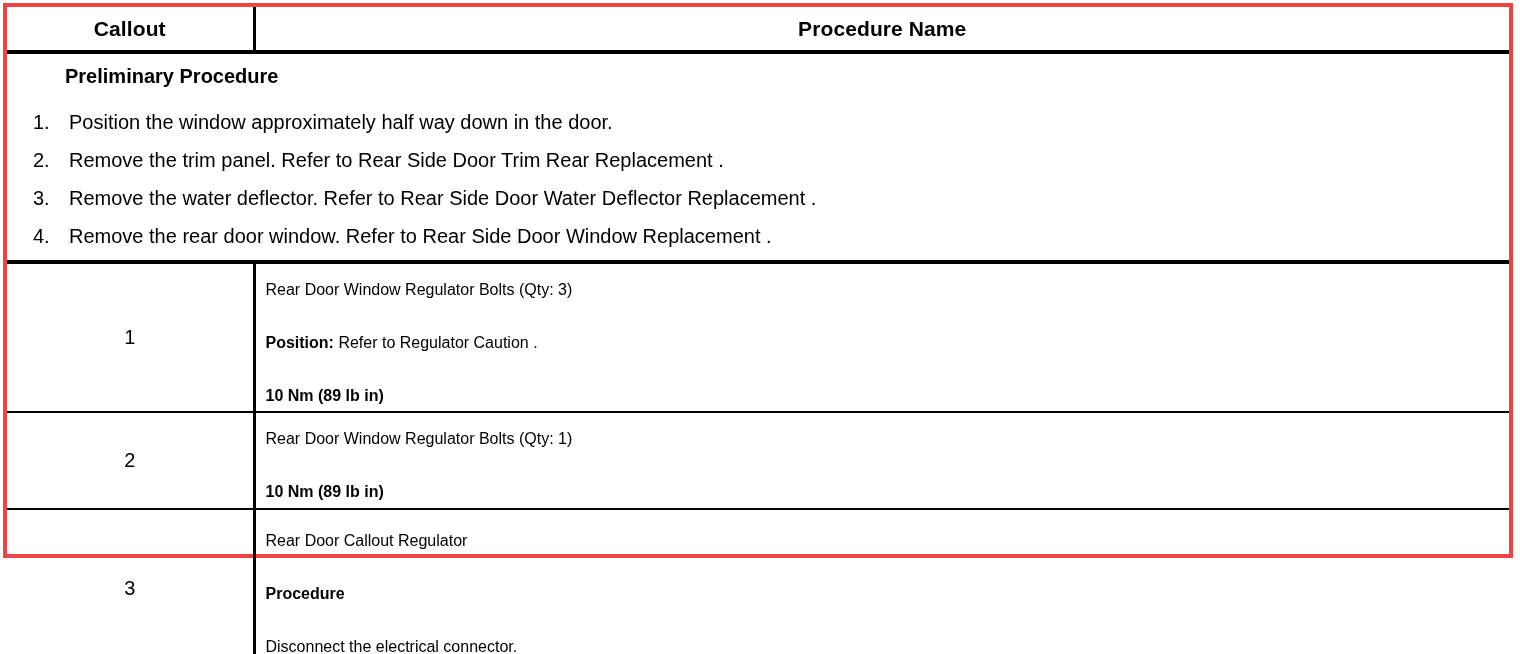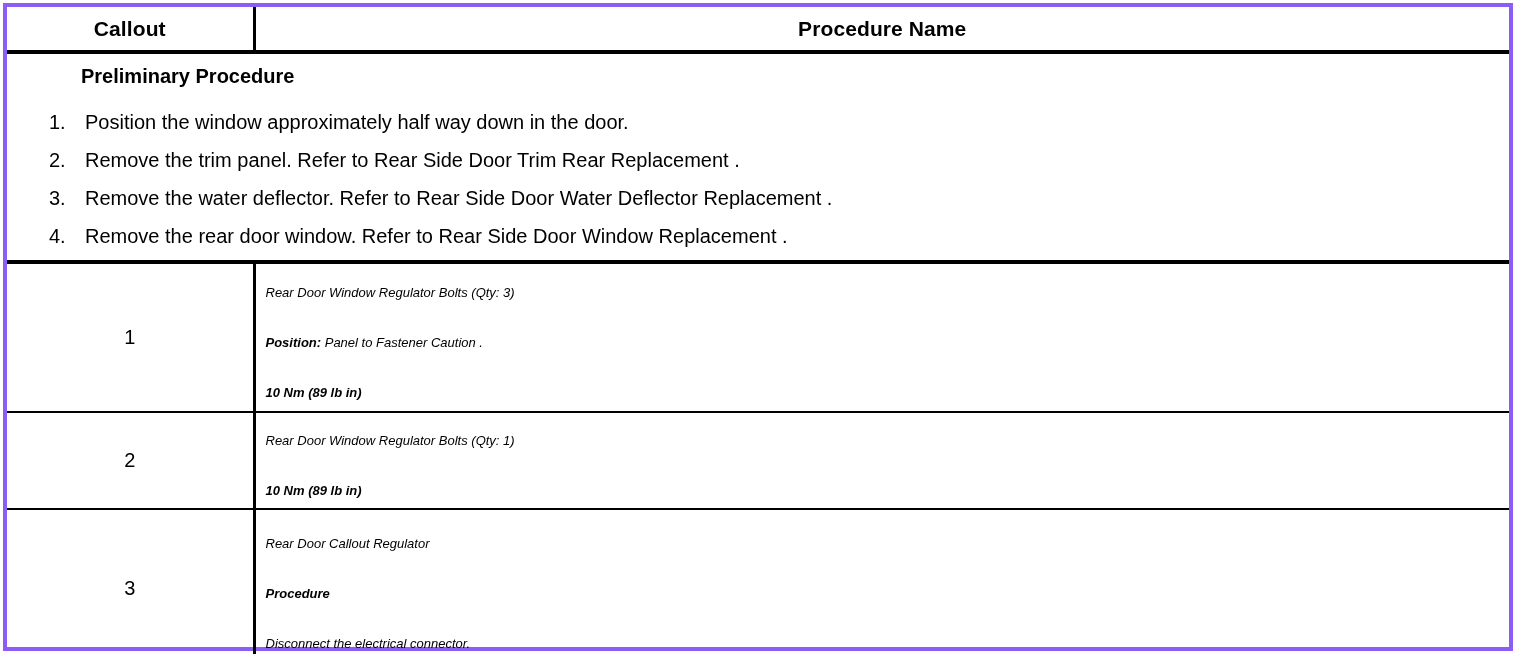--- a/index.html
+++ b/index.html
@@ -22,23 +22,23 @@
     height: 654px;
     box-sizing: border-box;
   }
 
   
   .callout-table {
     position: absolute;
     left: 3px;
     top: 3px;
     width: 1510px;
-    height: 648px;
+    height: 555px;
     box-sizing: border-box;
-    border: 4px solid #8b5cf6;
+    border: 4px solid #ef4444;
     border-collapse: collapse;
     background: #fff;
   }
 
   .callout-table table {
     width: 100%;
     height: 100%;
     border-collapse: collapse;
     table-layout: fixed;
   }
@@ -61,21 +61,21 @@
     border-right: 3px solid #000;
   }
 
   
   tr.prelim-row td {
     border-bottom: 4px solid #000;
     padding: 0;
     vertical-align: top;
   }
   .prelim-inner {
-    padding: 12px 0 14px 16px;
+    padding: 12px 0 14px 0;
   }
   .prelim-title {
     font-weight: bold;
     font-size: 20px;
     margin: 0 0 26px 58px;
     line-height: 1.0;
   }
   ol.prelim-list {
     margin: 0;
     padding: 0;
@@ -114,25 +114,24 @@
   }
 
   td.cell-name {
     vertical-align: top;
     padding: 0;
   }
   .name-inner {
     padding: 10px 0 0 10px;
   }
   .name-line {
-    font-size: 13px;
+    font-size: 16px;
     line-height: 1.0;
     margin: 0 16px 0 0;
     white-space: nowrap;
-    font-style: italic;
   }
   .name-line + .name-line {
     margin-top: 37px;
   }
   .name-line.bold  { font-weight: bold; }
   .name-line .lead { font-weight: bold; }
 
   
   tr.row-1 { height: 150px; }
   tr.row-2 { height: 97px; }
@@ -181,21 +180,21 @@
             </div>
           </td>
         </tr>
 
         <tr class="data-row row-1">
           <td class="cell-callout">1</td>
           <td class="cell-name">
             <div class="name-inner">
               <div class="name-line">Rear Door Window Regulator Bolts (Qty: 3)</div>
               <div class="name-line">
-                <span class="lead">Position:</span><span> Panel to Fastener Caution .</span>
+                <span class="lead">Position:</span><span> Refer to Regulator Caution .</span>
               </div>
               <div class="name-line bold">10 Nm (89 lb in)</div>
             </div>
           </td>
         </tr>
 
         <tr class="data-row row-2">
           <td class="cell-callout">2</td>
           <td class="cell-name">
             <div class="name-inner">

